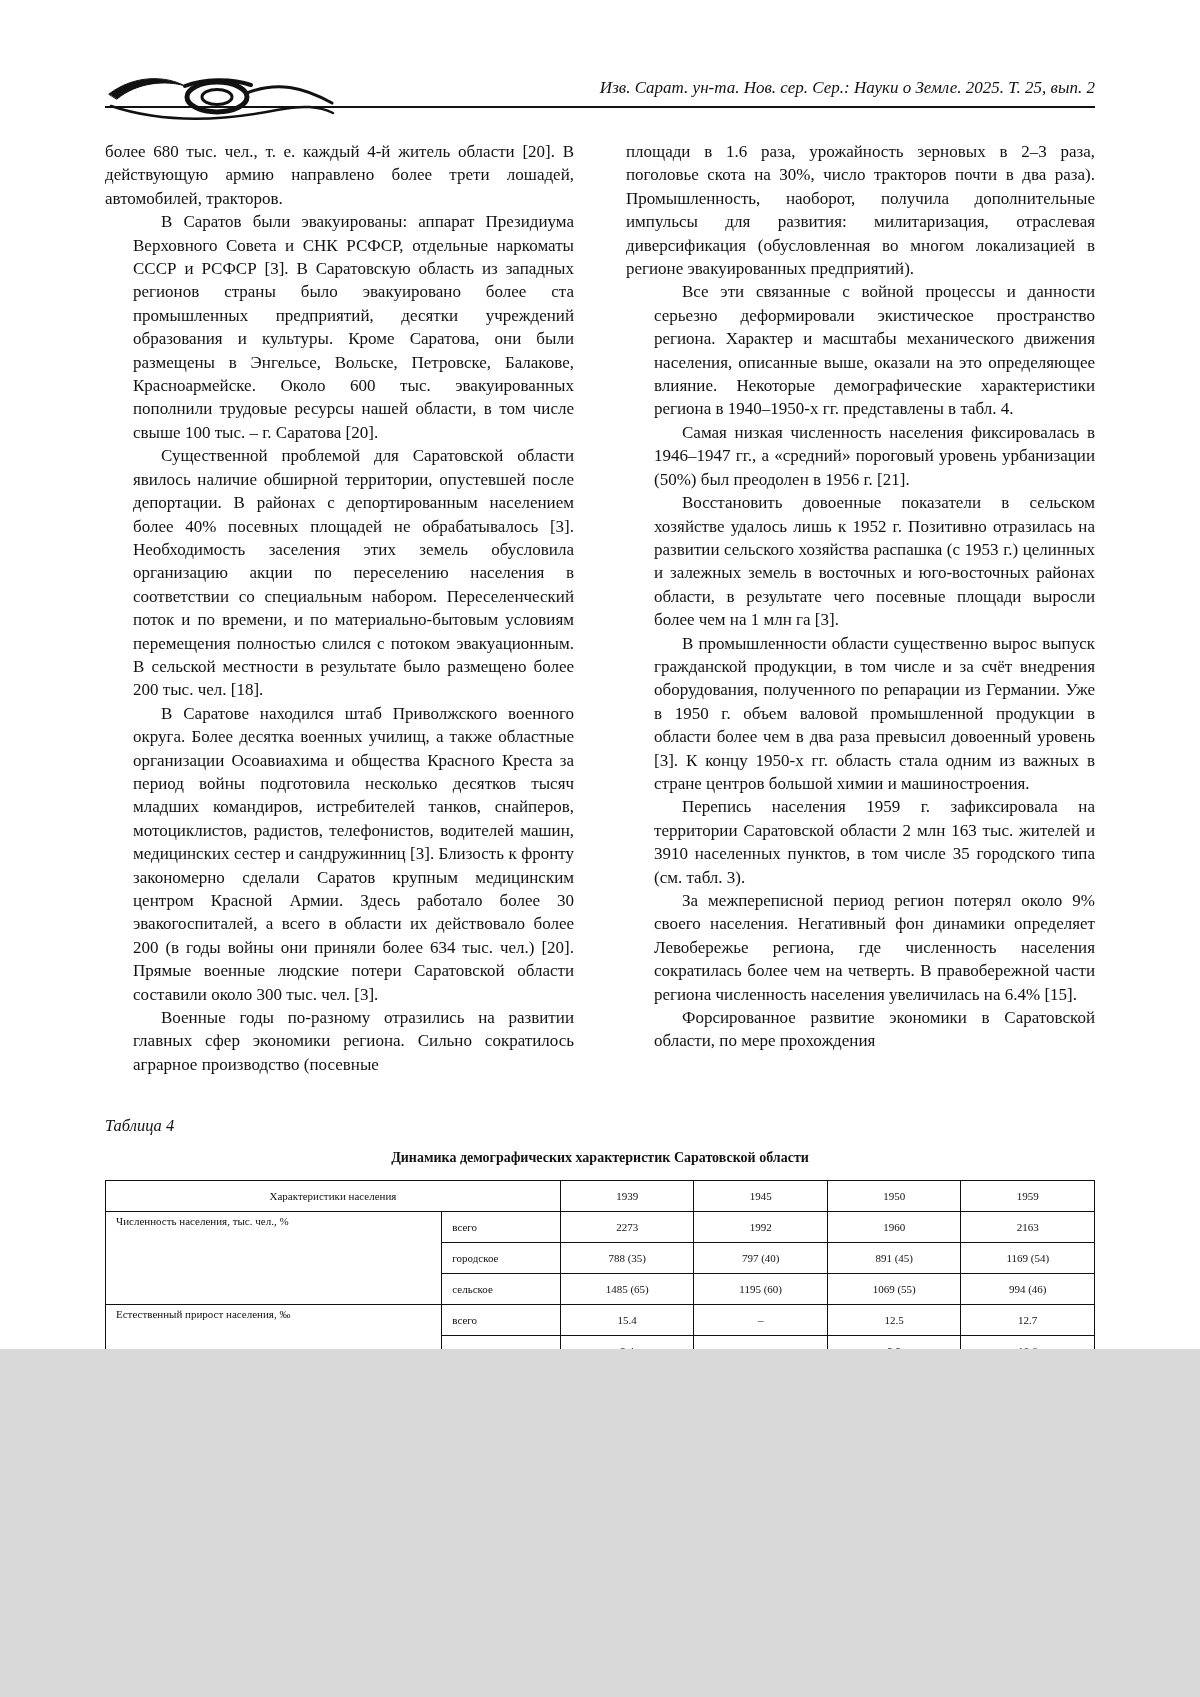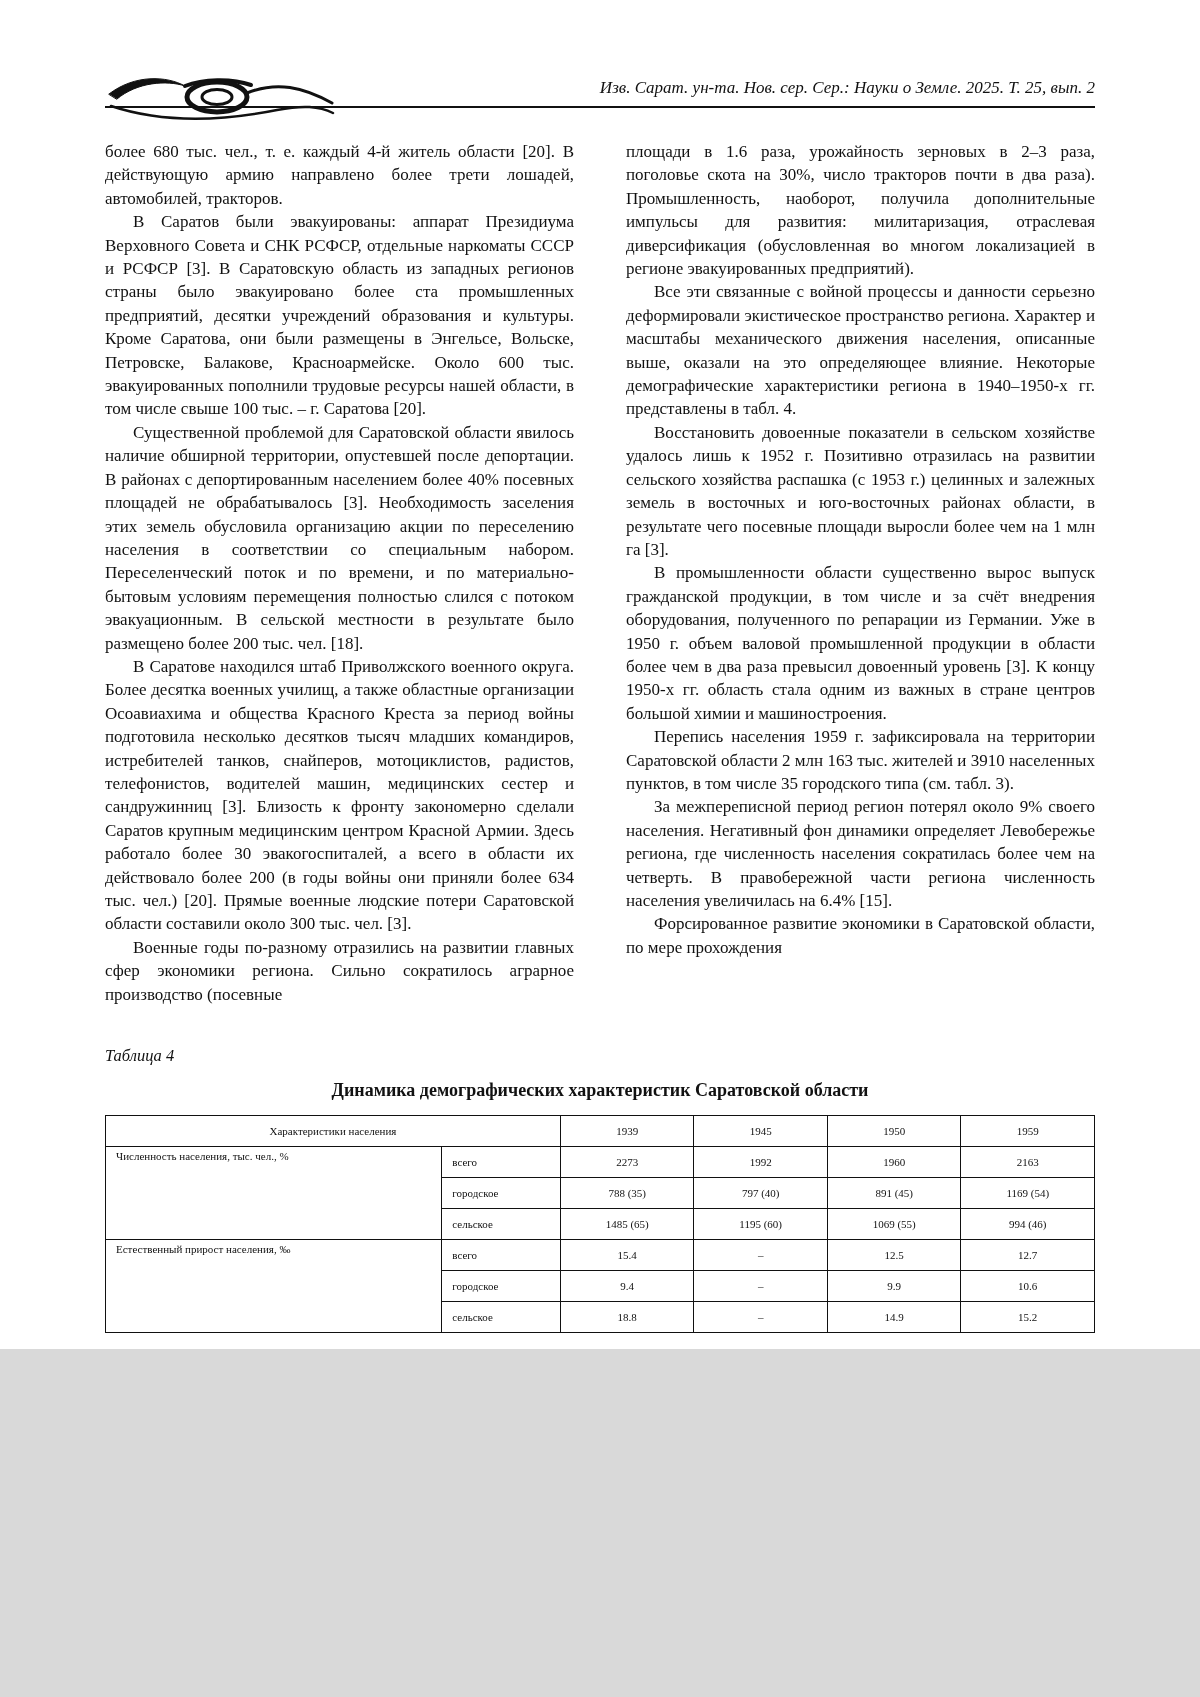--- a/index.html
+++ b/index.html
@@ -29,34 +29,34 @@
   .header-rule { border: none; border-top: 2px solid #111; margin: 0; }
 
   
   .article-body {
     margin-top: 32px;
     display: flex;
     gap: 52px;
   }
   .col { width: 474px; font-size: 17px; line-height: 23.4px; text-align: justify; }
   .col p { margin: 0; }
-  .col p.indent { text-indent: 28px; }
+  .col p.indent { text-indent: 28px; margin-left: 28px; }
 
   
   .table-block { margin-top: 40px; }
   .table-caption-label {
     text-align: left;
     font-style: italic;
     font-size: 16.5px;
     margin-bottom: 14px;
   }
   .table-title {
     text-align: center;
     font-weight: bold;
-    font-size: 18px;
+    font-size: 14px;
     margin-bottom: 14px;
   }
   table.demo-table {
     width: 100%;
     border-collapse: collapse;
     font-size: 11px;
   }
   table.demo-table th, table.demo-table td {
     border: 1px solid #111;
     padding: 3px 10px;
@@ -108,20 +108,21 @@
       <div class="col">
         <p>более 680 тыс. чел., т. е. каждый 4-й житель области [20]. В действующую армию направлено более трети лошадей, автомобилей, тракторов.</p>
         <p class="indent">В Саратов были эвакуированы: аппарат Президиума Верховного Совета и СНК РСФСР, отдельные наркоматы СССР и РСФСР [3]. В Саратовскую область из западных регионов страны было эвакуировано более ста промышленных предприятий, десятки учреждений образования и культуры. Кроме Саратова, они были размещены в Энгельсе, Вольске, Петровске, Балакове, Красноармейске. Около 600 тыс. эвакуированных пополнили трудовые ресурсы нашей области, в том числе свыше 100 тыс. – г. Саратова [20].</p>
         <p class="indent">Существенной проблемой для Саратовской области явилось наличие обширной территории, опустевшей после депортации. В районах с депортированным населением более 40% посевных площадей не обрабатывалось [3]. Необходимость заселения этих земель обусловила организацию акции по переселению населения в соответствии со специальным набором. Переселенческий поток и по времени, и по материально-бытовым условиям перемещения полностью слился с потоком эвакуационным. В сельской местности в результате было размещено более 200 тыс. чел. [18].</p>
         <p class="indent">В Саратове находился штаб Приволжского военного округа. Более десятка военных училищ, а также областные организации Осоавиахима и общества Красного Креста за период войны подготовила несколько десятков тысяч младших командиров, истребителей танков, снайперов, мотоциклистов, радистов, телефонистов, водителей машин, медицинских сестер и сандружинниц [3]. Близость к фронту закономерно сделали Саратов крупным медицинским центром Красной Армии. Здесь работало более 30 эвакогоспиталей, а всего в области их действовало более 200 (в годы войны они приняли более 634 тыс. чел.) [20]. Прямые военные людские потери Саратовской области составили около 300 тыс. чел. [3].</p>
         <p class="indent">Военные годы по-разному отразились на развитии главных сфер экономики региона. Сильно сократилось аграрное производство (посевные</p>
       </div>
       <div class="col">
         <p>площади в 1.6 раза, урожайность зерновых в 2–3 раза, поголовье скота на 30%, число тракторов почти в два раза). Промышленность, наоборот, получила дополнительные импульсы для развития: милитаризация, отраслевая диверсификация (обусловленная во многом локализацией в регионе эвакуированных предприятий).</p>
         <p class="indent">Все эти связанные с войной процессы и данности серьезно деформировали экистическое пространство региона. Характер и масштабы механического движения населения, описанные выше, оказали на это определяющее влияние. Некоторые демографические характеристики региона в 1940–1950-х гг. представлены в табл. 4.</p>
+        <p class="indent">Самая низкая численность населения фиксировалась в 1946–1947 гг., а «средний» пороговый уровень урбанизации (50%) был преодолен в 1956 г. [21].</p>
         <p class="indent">Восстановить довоенные показатели в сельском хозяйстве удалось лишь к 1952 г. Позитивно отразилась на развитии сельского хозяйства распашка (с 1953 г.) целинных и залежных земель в восточных и юго-восточных районах области, в результате чего посевные площади выросли более чем на 1 млн га [3].</p>
         <p class="indent">В промышленности области существенно вырос выпуск гражданской продукции, в том числе и за счёт внедрения оборудования, полученного по репарации из Германии. Уже в 1950 г. объем валовой промышленной продукции в области более чем в два раза превысил довоенный уровень [3]. К концу 1950-х гг. область стала одним из важных в стране центров большой химии и машиностроения.</p>
         <p class="indent">Перепись населения 1959 г. зафиксировала на территории Саратовской области 2 млн 163 тыс. жителей и 3910 населенных пунктов, в том числе 35 городского типа (см. табл. 3).</p>
         <p class="indent">За межпереписной период регион потерял около 9% своего населения. Негативный фон динамики определяет Левобережье региона, где численность населения сократилась более чем на четверть. В правобережной части региона численность населения увеличилась на 6.4% [15].</p>
         <p class="indent">Форсированное развитие экономики в Саратовской области, по мере прохождения</p>
       </div>
     </div>
 
     <div class="table-block">
       <div class="table-caption-label">Таблица 4</div>

